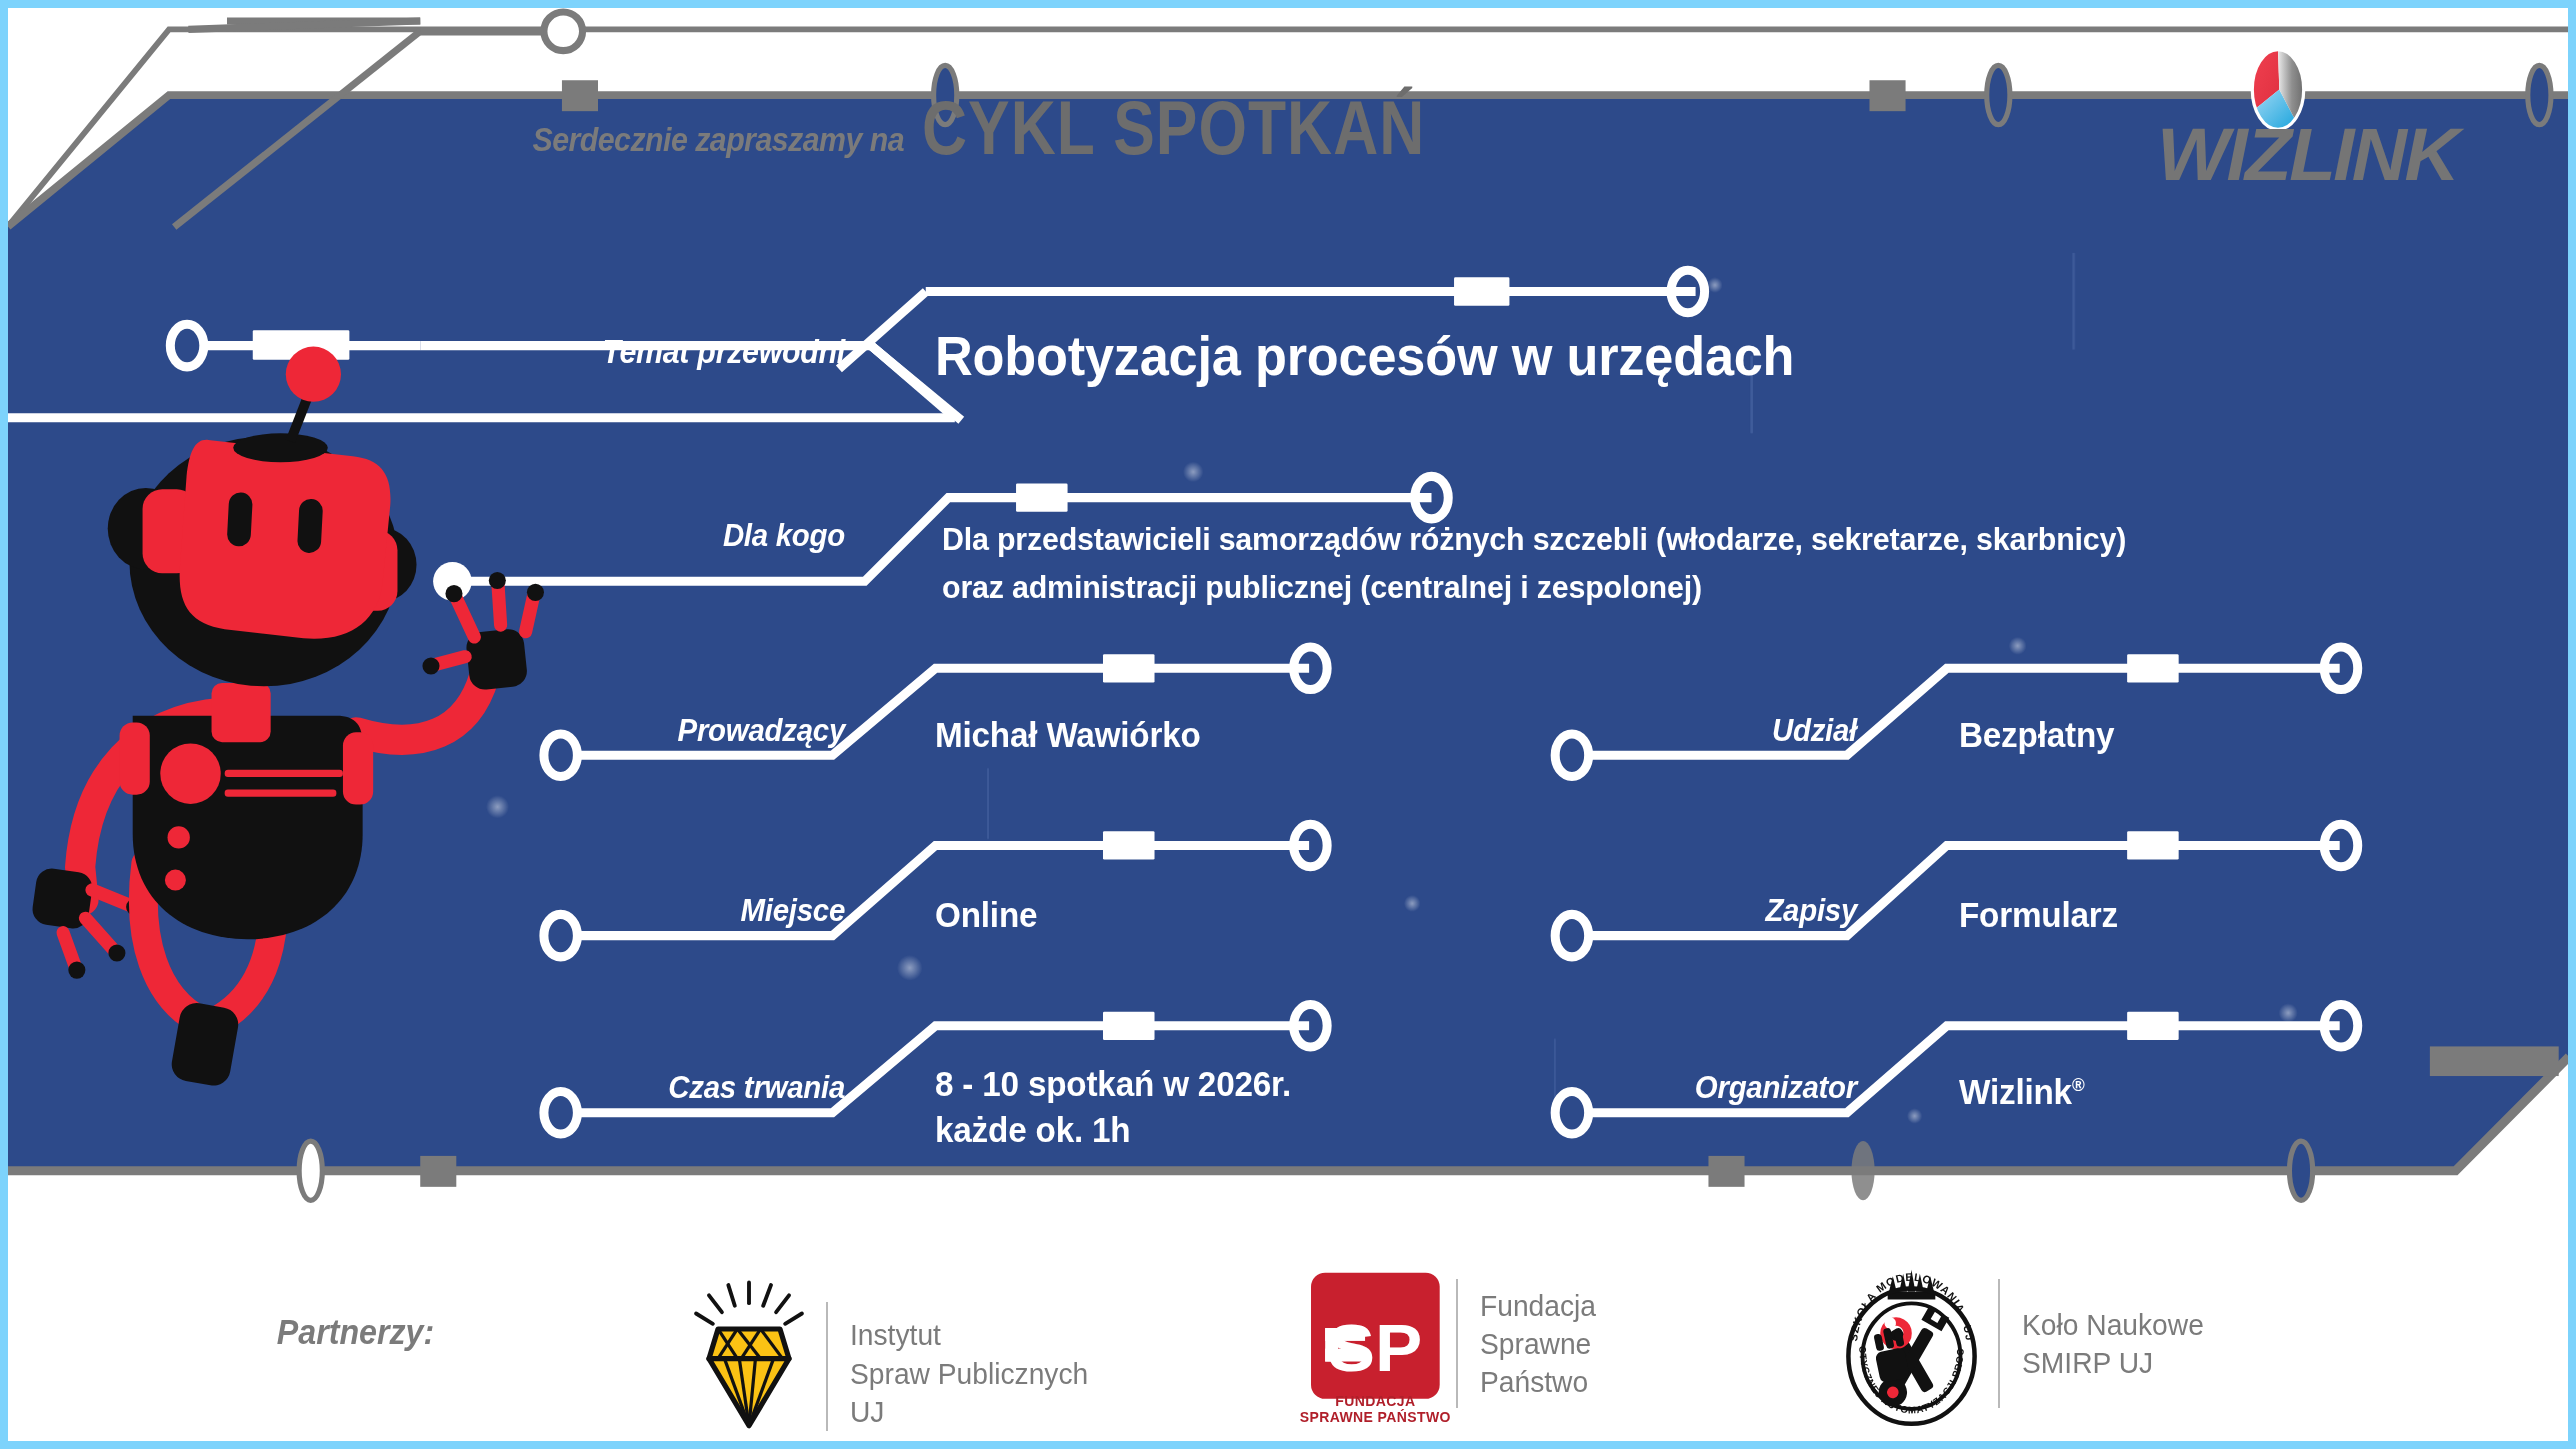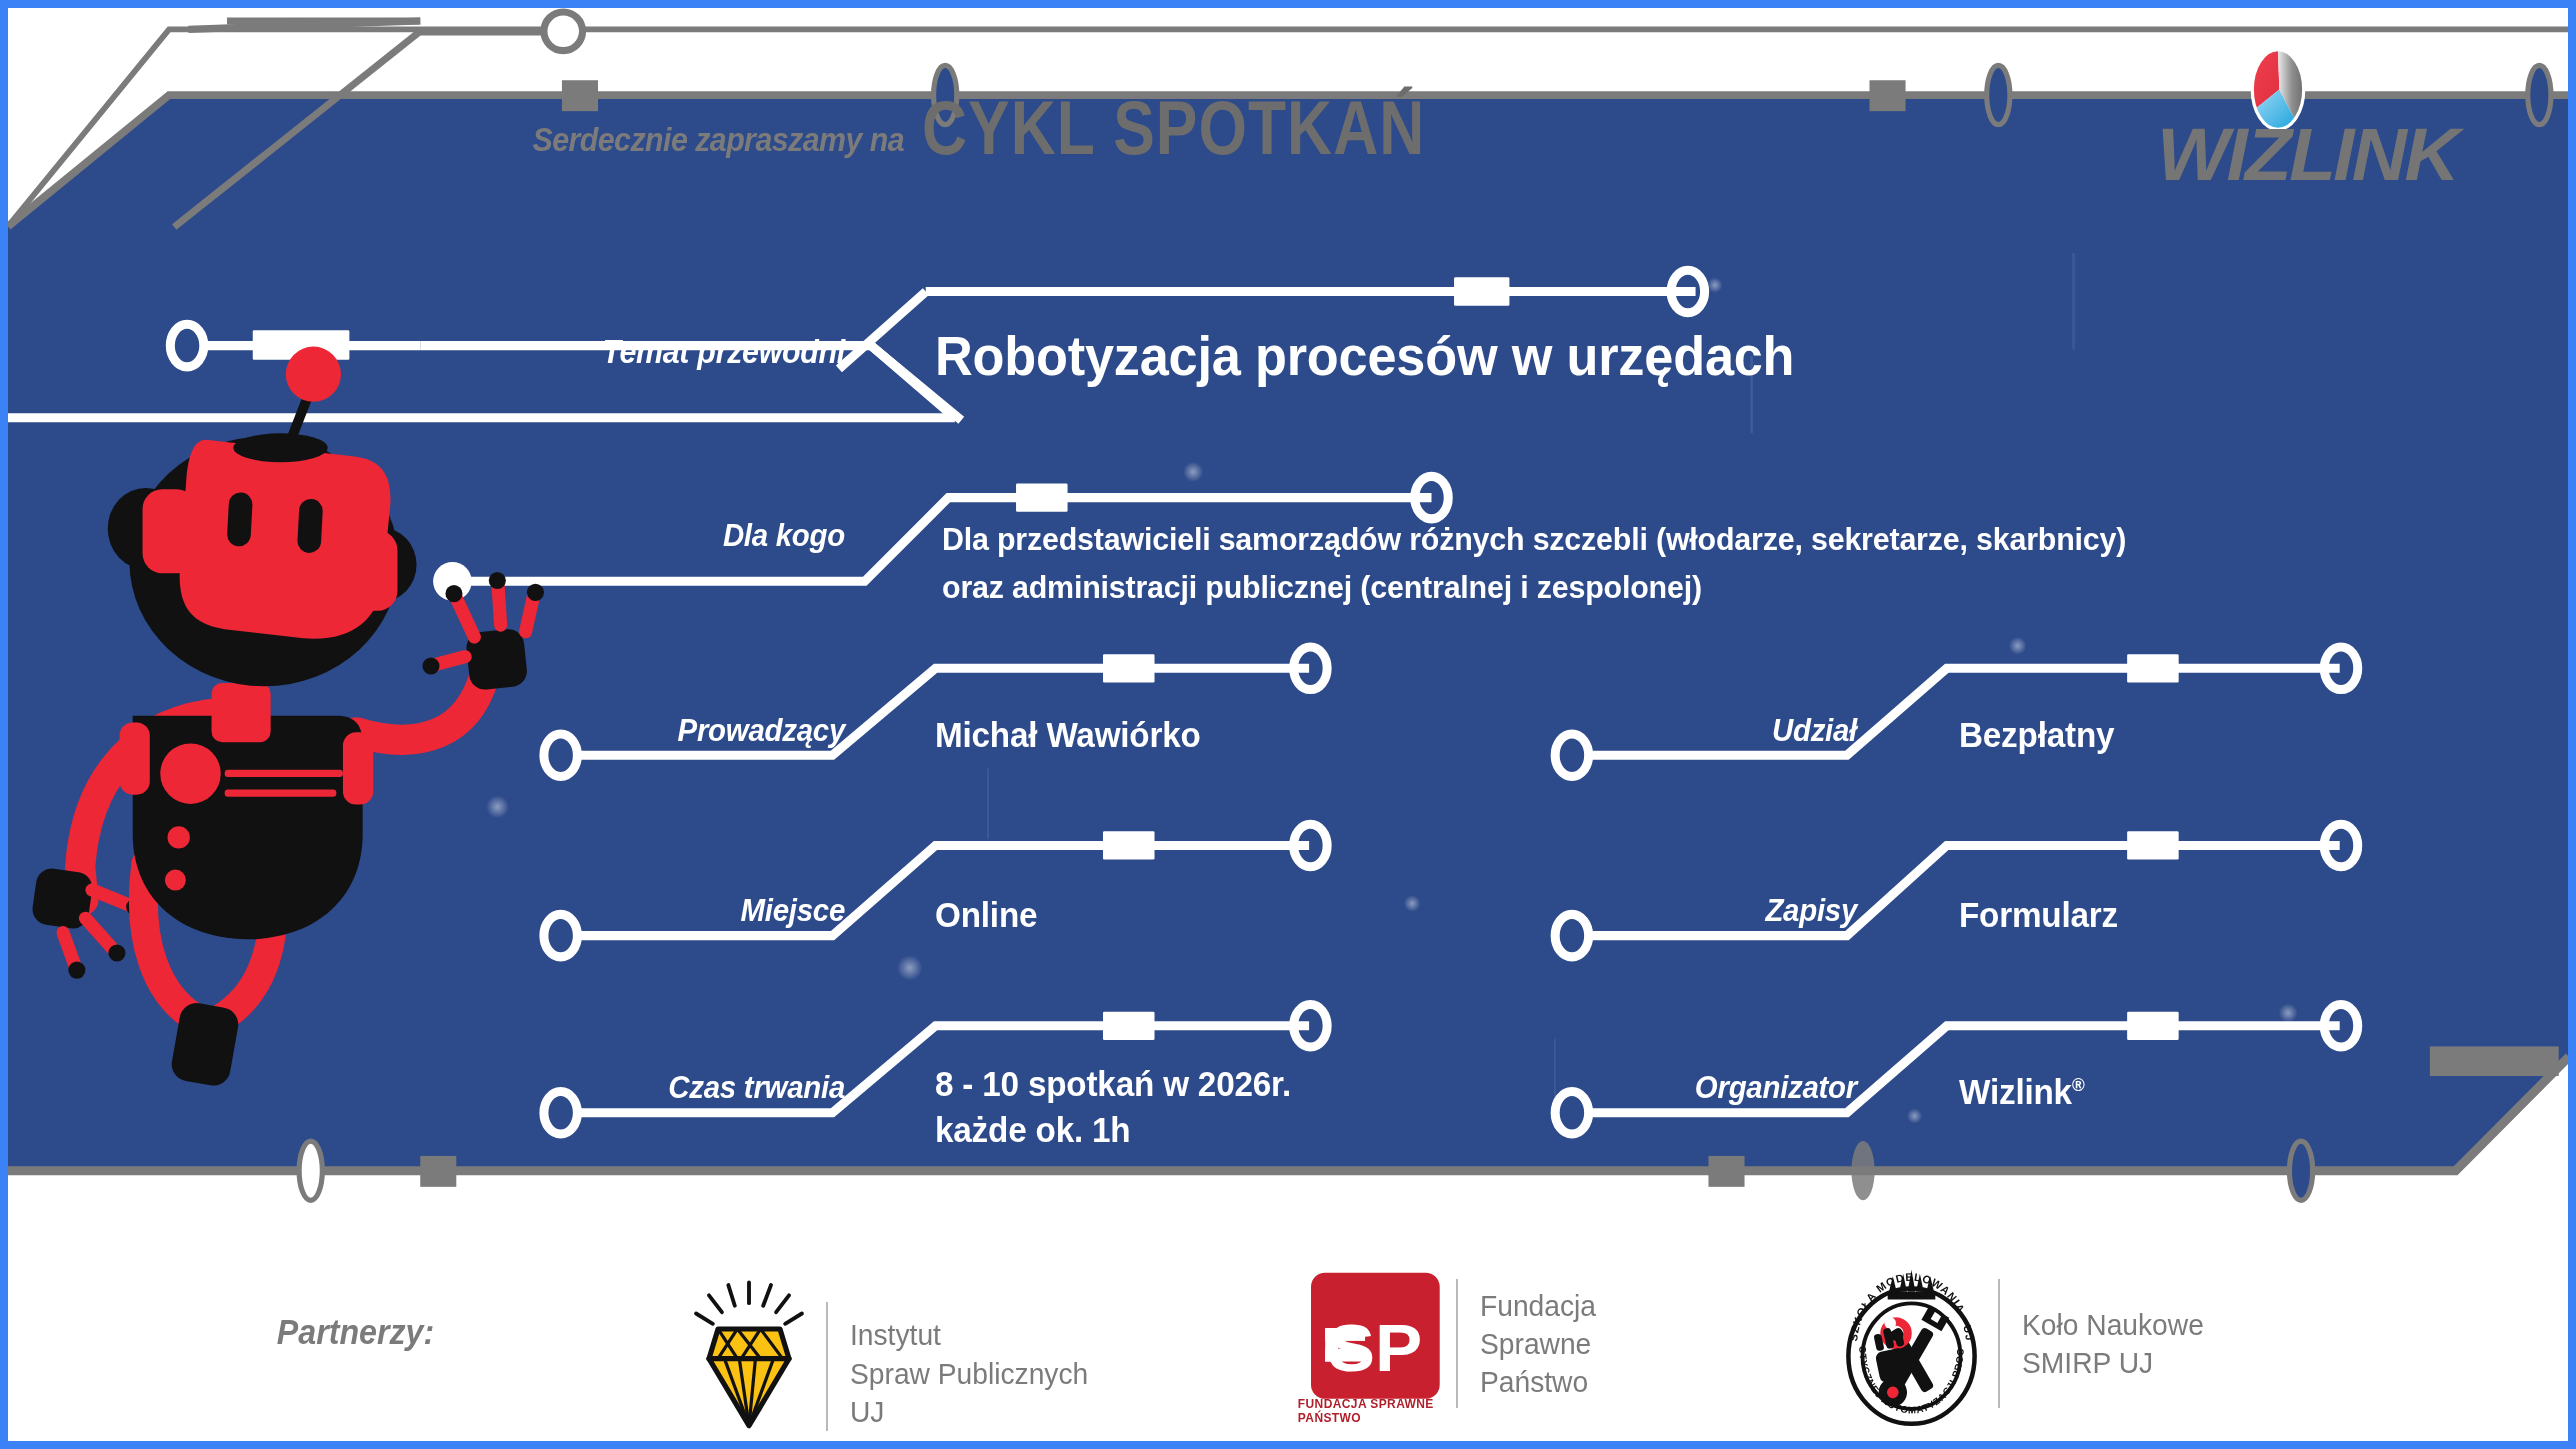--- a/index.html
+++ b/index.html
@@ -4,21 +4,21 @@
 <style>
   html,body{margin:0;padding:0;}
   body{
     width:2576px;height:1449px;
     background:#ffffff;
     font-family:"Liberation Sans", sans-serif;
     overflow:hidden;
     position:relative;
   }
   
-  #poster{position:absolute;inset:0;background:#3b82f6;}
+  #poster{position:absolute;inset:0;background:#7dd3fc;}
   #inner{position:absolute;left:7.7px;top:7.7px;right:7.7px;bottom:7.7px;background:#ffffff;overflow:hidden;}
 
   #svg-root{position:absolute;left:0;top:0;width:2561px;height:1434px;}
 
   
   .hdr-sub{
     position:absolute;left:361px;top:113px;width:535px;text-align:right;
     font-style:italic;font-weight:bold;font-size:33px;color:#7b7b7b;
     letter-spacing:-0.6px;transform:scaleX(.92);transform-origin:right center;
   }
@@ -65,22 +65,22 @@
   .pt-mark{flex:0 0 auto;width:142px;height:155px;position:relative;}
   .pt-div{flex:0 0 auto;width:1.9px;height:129px;background:#b9b9b9;margin:0 22px 0 6.4px;}
   .pt-txt{
     font-size:30px;line-height:1.27;color:#7b7b7b;font-weight:400;
     transform:scaleX(.94);transform-origin:left center;white-space:nowrap;
   }
   #pt-isp{left:670px;align-items:flex-end;}
   #pt-fsp{left:1294px;}
   #pt-uj {left:1823px;}
   .fsp-cap{
-    position:absolute;left:-3.9px;bottom:-3.9px;width:155px;text-align:left;
-    font-size:12px;font-weight:bold;color:#b01f2a;letter-spacing:0.4px;
+    position:absolute;left:-3.9px;bottom:-3.9px;width:155px;text-align:center;
+    font-size:14px;font-weight:bold;color:#b01f2a;letter-spacing:0.4px;
   }
 </style>
 </head>
 <body>
 
 <div id="poster">
 <div id="inner">
 
 <svg id="svg-root" viewBox="0 0 3976 2226">
   <defs>

